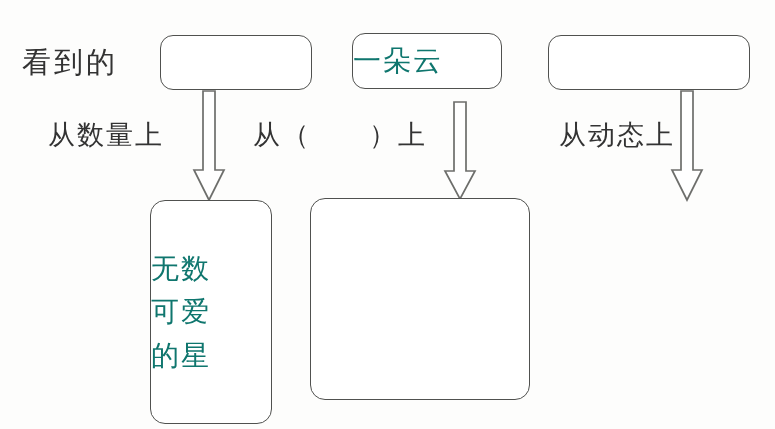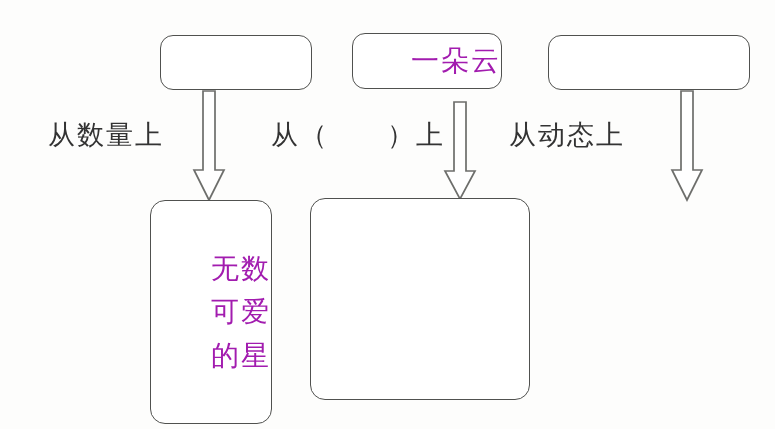--- a/index.html
+++ b/index.html
@@ -39,24 +39,24 @@
     border: 1.6px solid #50514f;
     border-radius: 13px;
     background: #ffffff;
     box-sizing: border-box;
   }
   .rbox.tall { border-radius: 15px; }
 
   .box-text {
     position: absolute;
     left: 0; right: 0;
-    text-align: right;
+    text-align: left;
     font-size: 28px;
     letter-spacing: 2px;
-    color: #a21caf;
+    color: #0f766e;
     white-space: pre-line;
     line-height: 1.55;
   }
   .box-text.one-line {
     top: 50%;
     transform: translateY(-50%);
     line-height: 1;
   }
   .box-text.multi {
     top: 50%;
@@ -76,22 +76,22 @@
   
   .conn-label {
     position: absolute;
     font-size: 27px;
     letter-spacing: 2px;
     color: #333;
     white-space: pre;
     line-height: 1;
   }
   #conn-label-1 { left: 48px;  top: 121px; }
-  #conn-label-2 { left: 271px; top: 121px; }
-  #conn-label-3 { left: 509px; top: 121px; }
+  #conn-label-2 { left: 253px; top: 121px; }
+  #conn-label-3 { left: 559px; top: 121px; }
 
   
   .arrow {
     position: absolute;
     width: 34px;
   }
   #arrow-1 { left: 192px; top: 90px;  height: 112px; }
   #arrow-2 { left: 443px; top: 101px; height: 100px; }
   #arrow-3 { left: 670px; top: 90px;  height: 112px; }
   .arrow svg { display: block; width: 100%; height: 100%; }
@@ -100,20 +100,21 @@
     stroke: #6d6e6b;
     stroke-width: 1.7;
     stroke-linejoin: miter;
   }
 </style>
 </head>
 <body>
 
 <div id="worksheet">
 
+  <div class="row-label" id="label-seen">看到的</div>
 
   <div class="rbox" id="seen-box-1">
     <div class="box-text one-line"></div>
   </div>
 
   <div class="rbox" id="seen-box-2">
     <div class="box-text one-line">一朵云</div>
   </div>
 
   <div class="rbox" id="seen-box-3">

